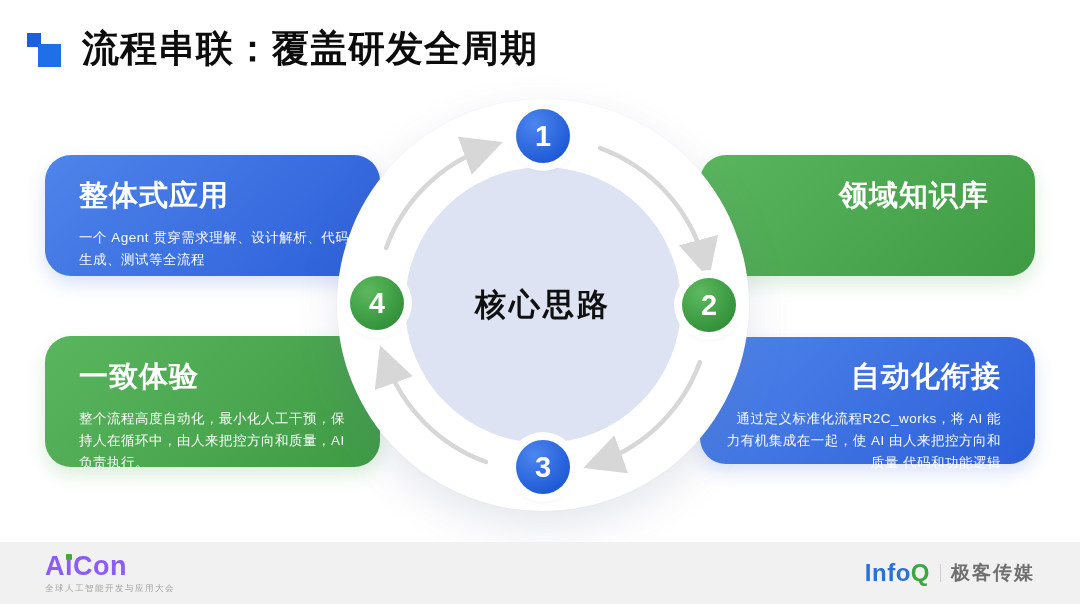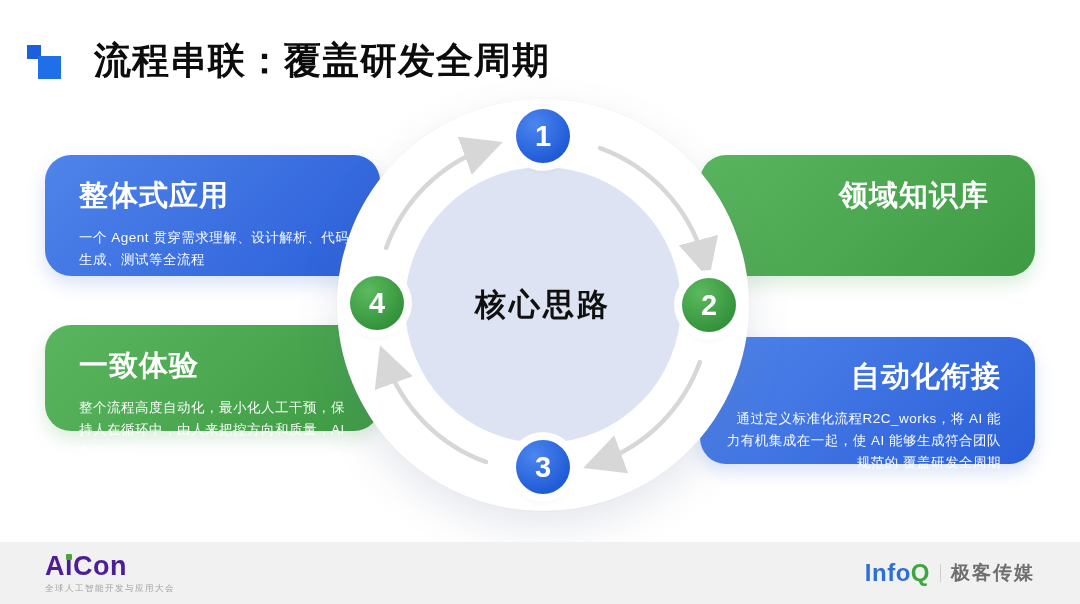--- a/index.html
+++ b/index.html
@@ -6,30 +6,30 @@
   .slide{
     position:relative;width:1080px;height:604px;background:#ffffff;overflow:hidden;
     font-family:"Liberation Sans","DejaVu Sans",sans-serif;margin:0 auto;
   }
   
   .header{position:absolute;left:27px;top:24px;display:flex;align-items:center;gap:15px;}
   .title-icon{position:relative;width:40px;height:42px;flex:0 0 auto;}
   .title-icon .sq{position:absolute;background:#1d6ae6;}
   .title-icon .sq-small{width:14px;height:14px;left:0;top:5px;background:#1b5fde;}
   .title-icon .sq-big{width:23px;height:23px;left:11px;top:16px;background:#1f6fe9;}
-  .page-title{margin:12px;font-size:37px;font-weight:800;color:#0c0c0c;letter-spacing:1px;}
+  .page-title{margin:0;font-size:37px;font-weight:800;color:#0c0c0c;letter-spacing:1px;}
   
   .card{position:absolute;width:335px;border-radius:26px;color:#fff;box-sizing:border-box;z-index:1;}
   .card h2{margin:0 0 11px 0;font-size:29px;font-weight:700;letter-spacing:1px;}
   .card p{margin:0;font-size:13.5px;line-height:1.62;letter-spacing:.5px;opacity:.97;}
   .card-blue{background:linear-gradient(135deg,#4f84ea 0%,#2b5fd9 100%);box-shadow:0 8px 18px rgba(43,95,217,.18);}
   .card-green{background:linear-gradient(135deg,#5ab65e 0%,#3e9b44 100%);box-shadow:0 8px 18px rgba(62,155,68,.18);}
   .card-tl{left:45px;top:155px;height:121px;padding:21px 24px 0 34px;}
   .card-tr{left:700px;top:155px;height:121px;padding:21px 46px 0 24px;text-align:right;}
-  .card-bl{left:45px;top:325px;height:106px;padding:21px 24px 0 34px;}
+  .card-bl{left:45px;top:336px;height:131px;padding:21px 24px 0 34px;}
   .card-br{left:700px;top:337px;height:127px;padding:20px 34px 0 24px;text-align:right;}
   
   .disc{
     position:absolute;left:337px;top:99px;width:412px;height:412px;border-radius:50%;
     background:#ffffff;z-index:2;
     box-shadow:0 16px 42px rgba(96,108,140,.16),0 0 0 1px rgba(0,0,0,.015);
   }
   .arrows{position:absolute;left:333px;top:95px;width:420px;height:420px;z-index:3;}
   .inner-circle{
     position:absolute;left:405px;top:167px;width:276px;height:276px;border-radius:50%;
@@ -48,21 +48,21 @@
   .badge-2{left:682px;top:278px;}
   .badge-3{left:516px;top:440px;}
   .badge-4{left:350px;top:276px;}
   
   .footer{
     position:absolute;left:0;top:542px;width:1080px;height:62px;background:#f1f1f2;
     box-sizing:border-box;display:flex;align-items:center;justify-content:space-between;
     padding:0 45px;z-index:6;
   }
   .aicon{display:flex;flex-direction:column;line-height:1;}
-  .aicon-wordmark{position:relative;font-size:27px;font-weight:800;color:#4c1d95;letter-spacing:.5px;}
+  .aicon-wordmark{position:relative;font-size:27px;font-weight:800;color:#8b5cf6;letter-spacing:.5px;}
   .aicon-idot{position:absolute;left:21px;top:1px;width:6px;height:6px;background:#48a63d;border-radius:1px;}
   .aicon-subtitle{margin-top:4px;font-size:8.5px;color:#a2a2a2;letter-spacing:1.5px;font-family:Liberation Serif, serif;}
   .infoq{display:flex;align-items:center;gap:10px;}
   .infoq-wordmark{font-size:24px;font-weight:800;letter-spacing:.5px;}
   .infoq-info{color:#2d6fd6;}
   .infoq-q{color:#3ca63f;}
   .infoq-divider{width:1px;height:18px;background:#cfcfcf;}
   .infoq-partner{font-size:19px;font-weight:600;color:#6f6f6f;letter-spacing:2px;}
 </style>
 </head>
@@ -87,21 +87,21 @@
     <h2>领域知识库</h2>
   </div>
 
   <div class="card card-green card-bl">
     <h2>一致体验</h2>
     <p>整个流程高度自动化，最小化人工干预，保持人在循环中，由人来把控方向和质量，AI 负责执行。</p>
   </div>
 
   <div class="card card-blue card-br">
     <h2>自动化衔接</h2>
-    <p>通过定义标准化流程R2C_works，将 AI 能力有机集成在一起，使 AI 能够生成符合团队规范的 覆盖研发全周期</p>
+    <p>通过定义标准化流程R2C_works，将 AI 能力有机集成在一起，使 AI 由人来把控方向和质量 代码和功能逻辑</p>
   </div>
 
   <div class="disc"></div>
 
   <svg class="arrows" viewBox="0 0 420 420" aria-hidden="true">
     <defs>
       <marker id="ah" markerWidth="9" markerHeight="9" refX="5" refY="4.5" orient="auto">
         <path d="M0,0 L9,4.5 L0,9 z" fill="#d7d7d7"></path>
       </marker>
     </defs>

